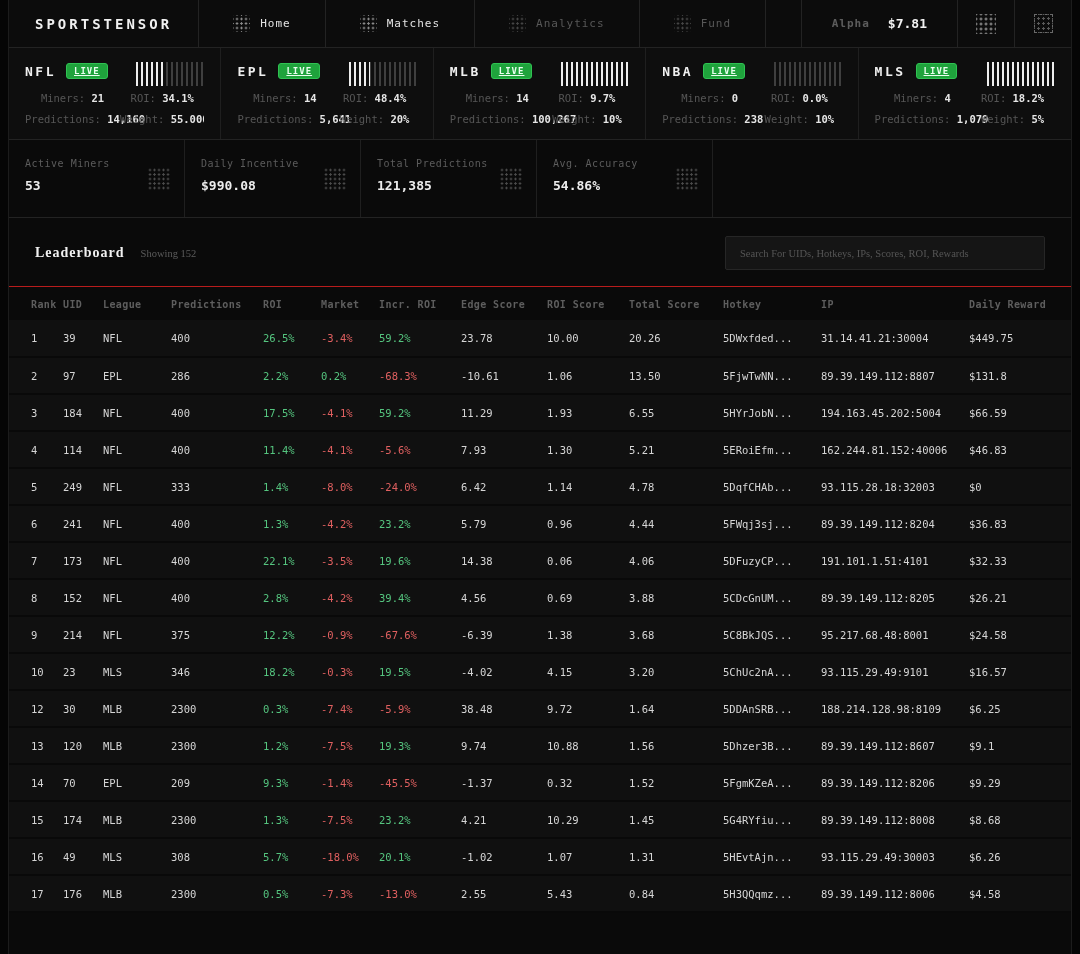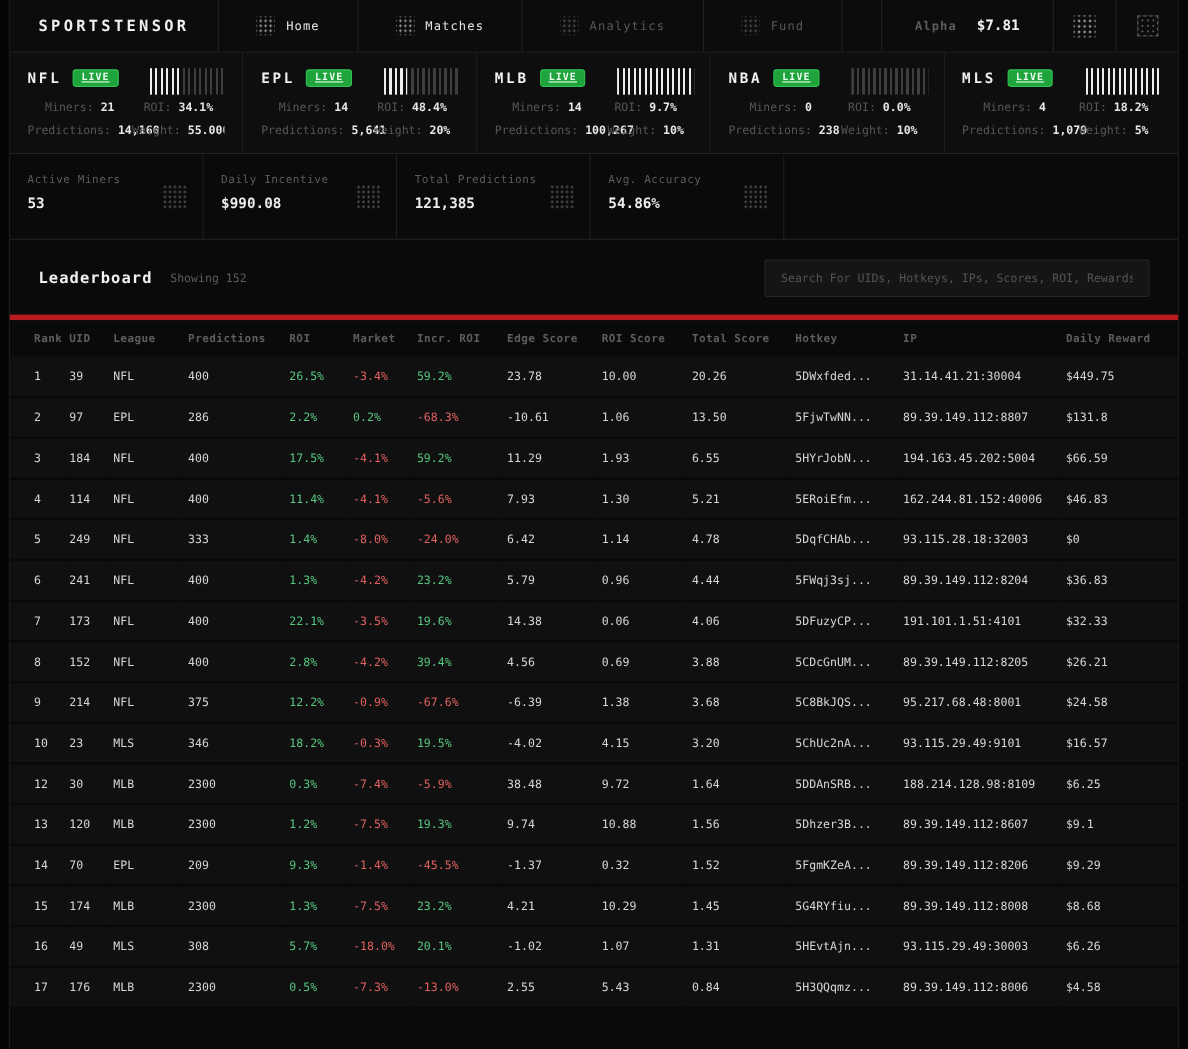--- a/index.html
+++ b/index.html
@@ -40,24 +40,24 @@
 
   
   .summary-row { display:flex; border-bottom:1px solid #232323; height:78px; }
   .summary-cell { width:176px; border-right:1px solid #1f1f1f; padding:18px 16px; position:relative; }
   .summary-label { color:#5c5c5c; font-size:10px; letter-spacing:.5px; margin-bottom:9px; }
   .summary-value { color:#ececec; font-size:13px; font-weight:bold; }
   .summary-cell .dot-icon { position:absolute; right:14px; top:50%; transform:translateY(-50%); width:22px; height:22px; opacity:.5; }
   .summary-filler { flex:1; }
 
   
-  .lb-header { display:flex; align-items:center; padding:18px 26px 16px 26px; border-bottom:5px solid #b91c1c; }
+  .lb-header { display:flex; align-items:center; padding:18px 26px 16px 26px; border-bottom:1px solid #b91c1c;font-family:Liberation Serif, serif; }
   .lb-title { color:#f2f2f2; font-size:14px; font-weight:bold; letter-spacing:1px; margin-right:16px; }
   .lb-showing { color:#5c5c5c; font-size:10.5px; }
-  .lb-search { margin-left:auto; width:350px; height:34px; background:#151515; border:1px solid #262626; border-radius:2px;
+  .lb-search { margin-left:auto; width:320px; height:34px; background:#151515; border:1px solid #262626; border-radius:2px;
     color:#bbb; font-size:10.5px; padding:0 14px; outline:none; font-family:inherit; }
   .lb-search::placeholder { color:#555; }
 
   table { width:100%; border-collapse:collapse; table-layout:fixed; }
   thead th { text-align:left; color:#5e5e5e; font-size:10px; font-weight:bold; letter-spacing:.4px;
     padding:12px 4px 10px 4px; white-space:nowrap; overflow:hidden; }
   tbody td { color:#d6d6d6; font-size:10.5px; padding:0 4px; height:37px; white-space:nowrap; overflow:hidden; }
   tbody tr { background:#101010; border-bottom:2px solid #090909; }
   th:first-child, td:first-child { padding-left:22px; }
   td.pos { color:#55c57f; }

